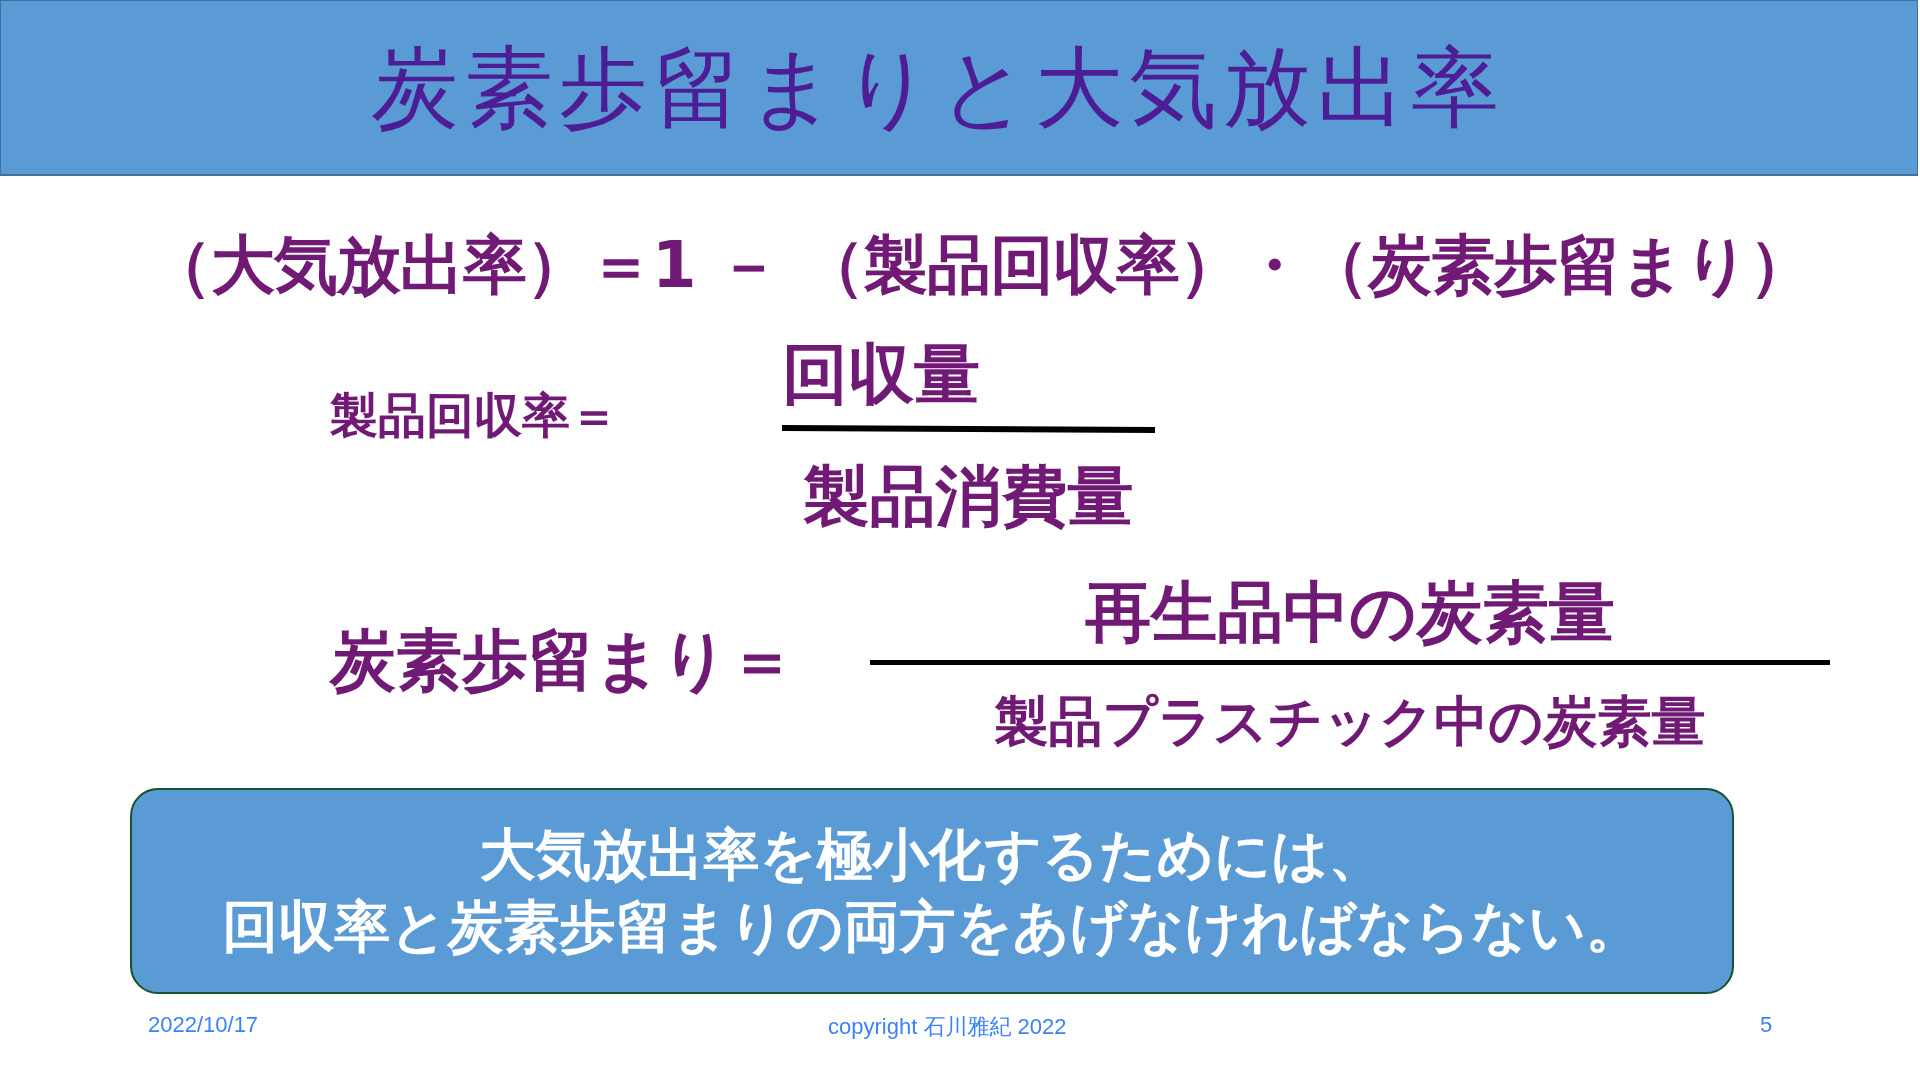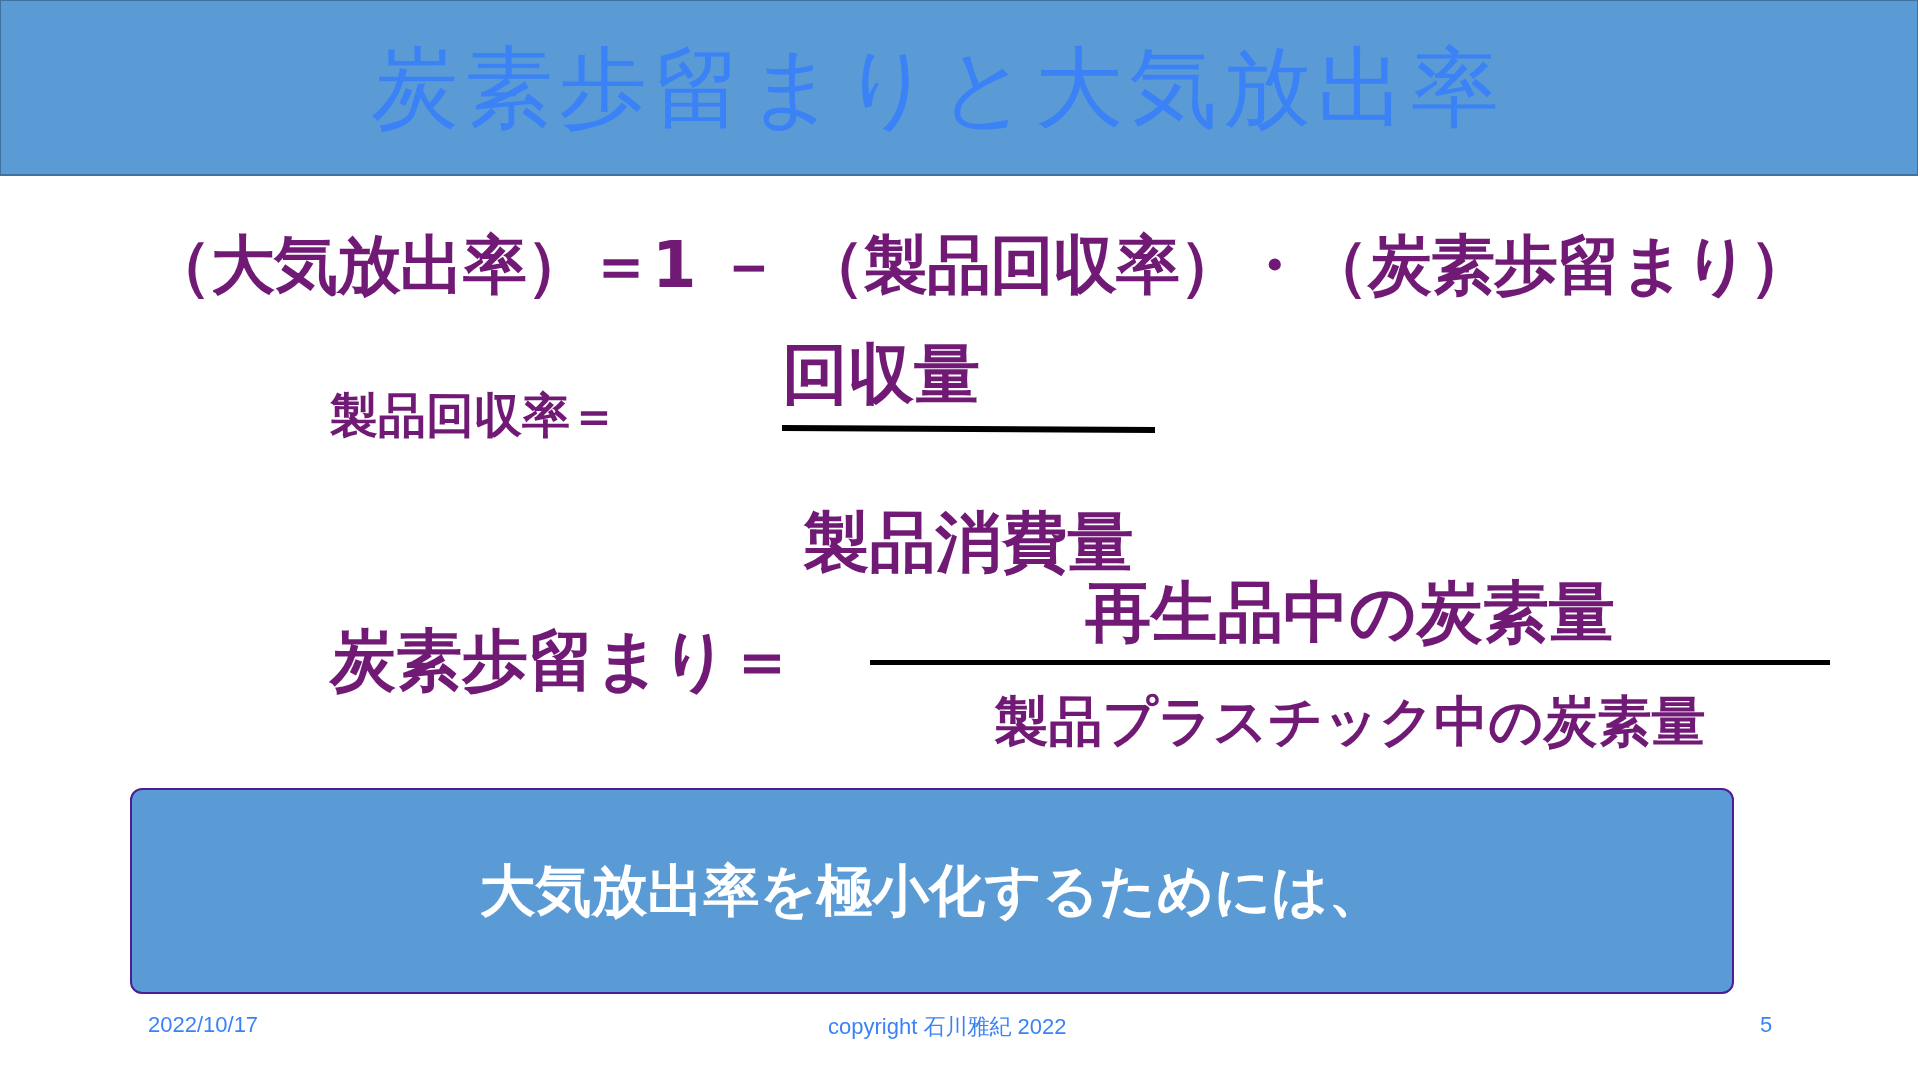--- a/index.html
+++ b/index.html
@@ -1,33 +1,33 @@
 <!DOCTYPE html>
 <html><head>
 <meta charset="utf-8">
 <style>
   html, body { margin:0; padding:0; }
   body { width:1920px; height:1080px; position:relative; background:#ffffff; overflow:hidden;
          font-family:"DejaVu Sans","Liberation Sans",sans-serif; }
   .titlebar { position:absolute; left:0; top:0; width:1918px; height:176px; background:#5b9bd5;
               border:1px solid #41719c; box-sizing:border-box; border-width:1px 1px 2px 1px; }
   .title { position:absolute; left:0; top:0; width:1876px; height:176px; line-height:176px;
-           text-align:center; color:#3b82f6; font-size:88px; font-weight:300; letter-spacing:6px; }
+           text-align:center; color:#4c1d95; font-size:88px; font-weight:300; letter-spacing:6px; }
   .txt { position:absolute; color:#701a75; font-weight:bold; white-space:nowrap; }
   .formula { left:148px; top:222px; font-size:64px; letter-spacing:-1px; }
   .lbl1 { left:330px; top:384px; font-size:48px; }
   .num1 { left:782px; width:373px; top:330px; font-size:66px; }
   .line1 { position:absolute; left:782px; top:426px; width:373px; height:6px; background:#000; transform:rotate(0.3deg); }
-  .den1 { left:782px; width:373px; top:452px; font-size:66px; text-align:center;margin-top:46px; }
+  .den1 { left:782px; width:373px; top:452px; font-size:66px; text-align:center; }
   .lbl2 { left:330px; top:616px; font-size:66px; }
   .num2 { left:870px; width:960px; top:568px; font-size:66px; text-align:center;font-family:Liberation Serif, serif; }
   .line2 { position:absolute; left:870px; top:660px; width:960px; height:5px; background:#000; }
   .den2 { left:870px; width:960px; top:686px; font-size:54px; text-align:center; }
   .callout { position:absolute; left:130px; top:788px; width:1604px; height:206px; background:#5b9bd5;
-             border:2px solid #4c1d95; border-radius:12px; box-sizing:border-box;
+             border:2px solid #14532d; border-radius:28px; box-sizing:border-box;
              display:flex; flex-direction:column; justify-content:center; align-items:center; }
   .callout span { color:#ffffff; font-weight:bold; font-size:56px; line-height:72px; white-space:nowrap; }
   .footer { position:absolute; top:1012px; font-size:22px; color:#3b82f6; font-family:Liberation Sans, sans-serif; }
   .f-date { left:148px; }
   .f-copy { left:828px; }
   .f-page { left:1760px; }
 </style>
 </head>
 <body>
 
@@ -41,17 +41,18 @@
 <div class="line1"></div>
 <div class="txt den1">製品消費量</div>
 
 <div class="txt lbl2">炭素歩留まり＝</div>
 <div class="txt num2">再生品中の炭素量</div>
 <div class="line2"></div>
 <div class="txt den2">製品プラスチック中の炭素量</div>
 
 <div class="callout">
   <span>大気放出率を極小化するためには、</span>
+  <span>回収率と炭素歩留まりの両方をあげなければならない。</span>
 </div>
 
 <div class="footer f-date">2022/10/17</div>
 <div class="footer f-copy">copyright 石川雅紀 2022</div>
 <div class="footer f-page">5</div>
 
 </body></html>

